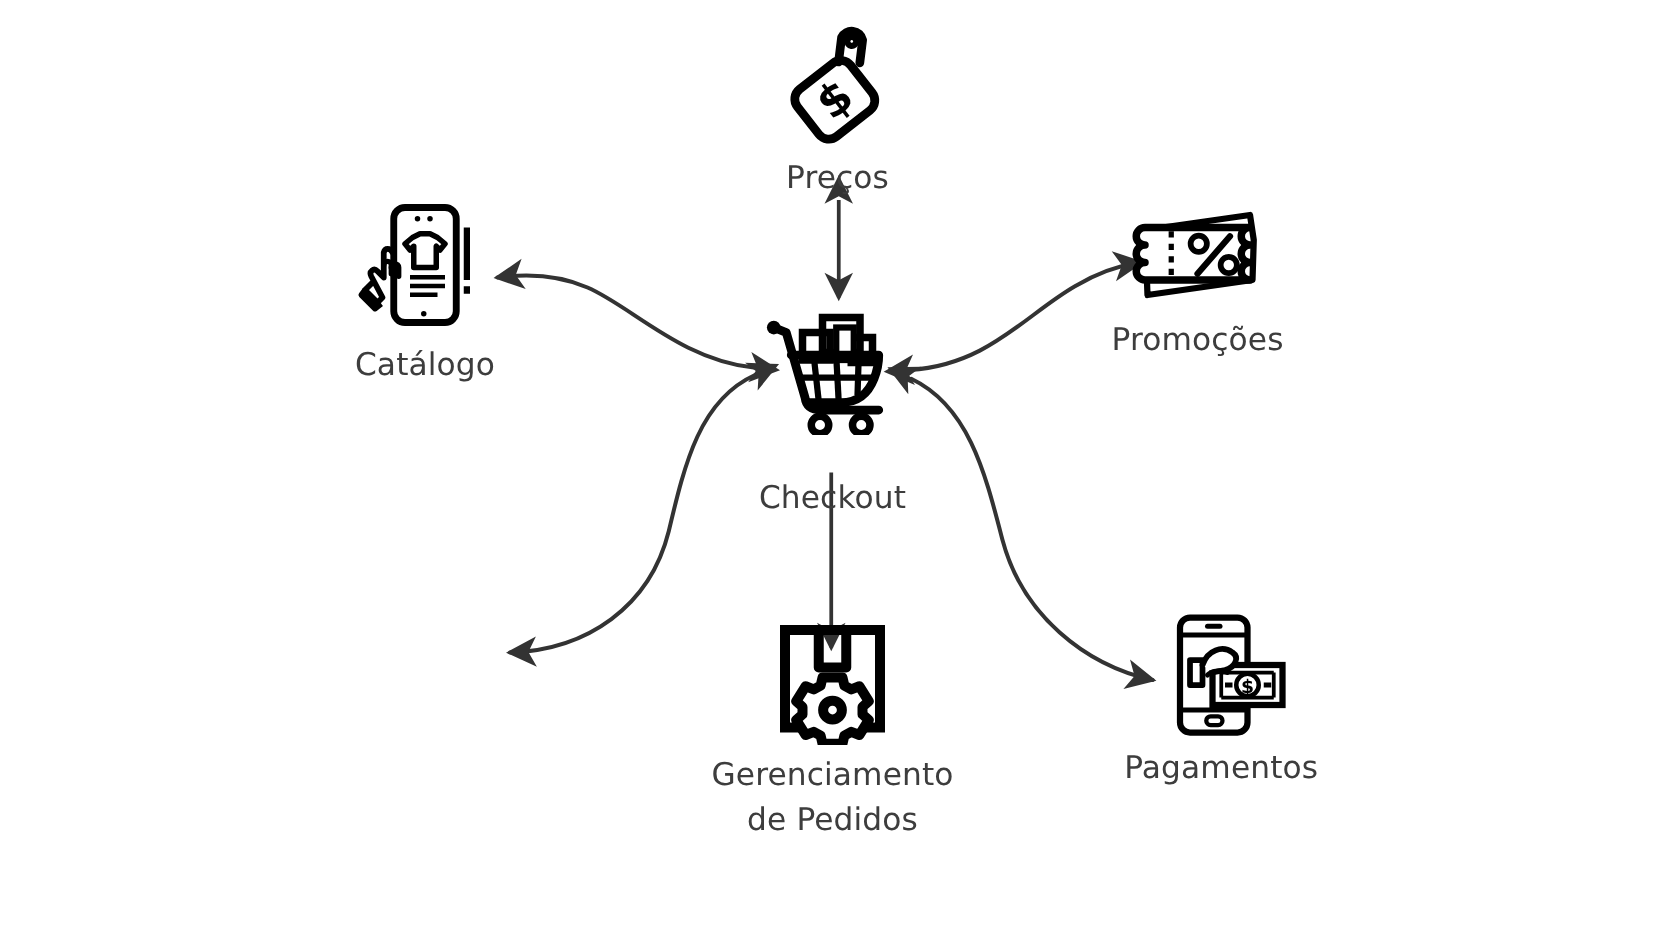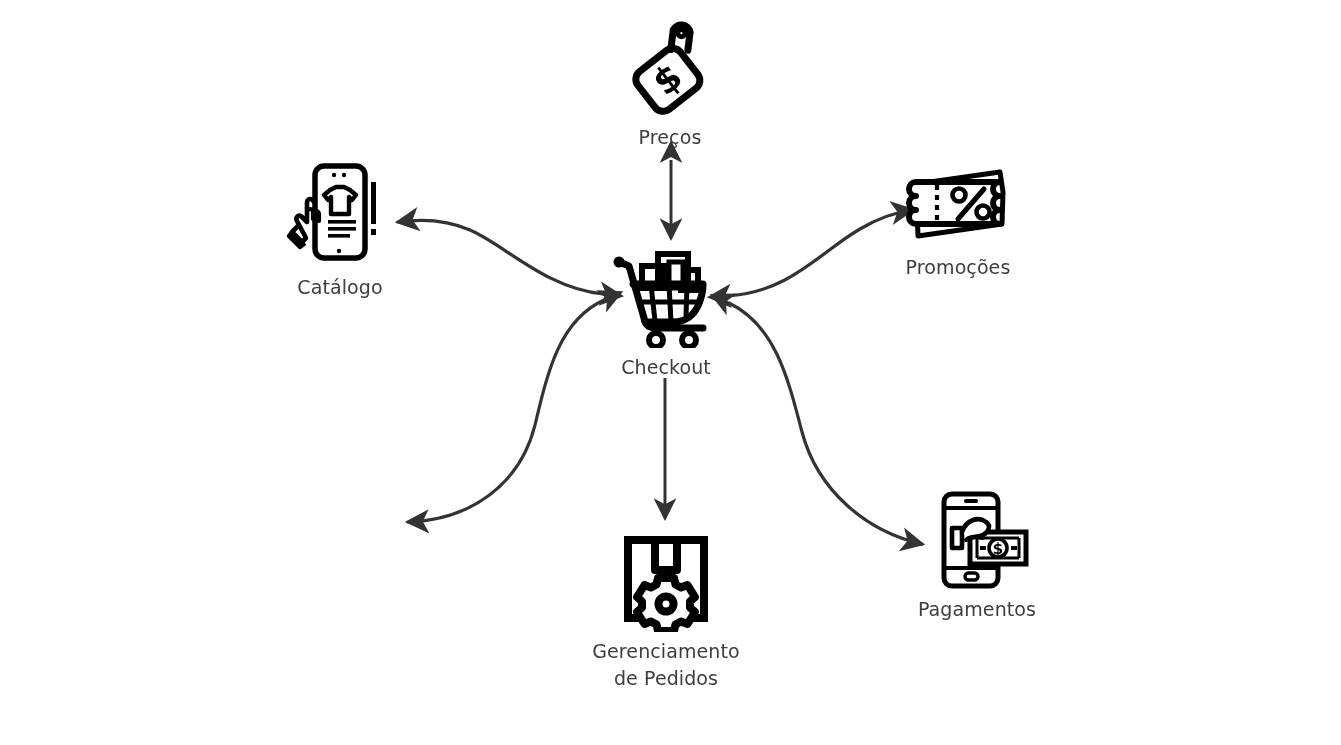--- a/index.html
+++ b/index.html
@@ -33,21 +33,21 @@
     align-items: center;
     justify-content: flex-start;
   }
   .node-icon {
     display: block;
     line-height: 0;
   }
   .node-label {
     margin-top: 6px;
     font-family: "DejaVu Sans", sans-serif;
-    font-size: 19px;
+    font-size: 25px;
     font-weight: 400;
     color: #3d3d3d;
     text-align: center;
     line-height: 1.42;
     white-space: pre-line;
     letter-spacing: 0.1px;
   }
 </style>
 </head>
 <body>
@@ -146,21 +146,21 @@
         <line x1="33" y1="23" x2="33" y2="59" stroke="#000000" stroke-width="4.2" stroke-dasharray="5 5"></line>
 
         <circle cx="55" cy="33" r="6.5" fill="none" stroke="#000000" stroke-width="4.6"></circle>
         <circle cx="79" cy="50" r="6.5" fill="none" stroke="#000000" stroke-width="4.6"></circle>
         <line x1="80" y1="27" x2="54" y2="57" stroke="#000000" stroke-width="5" stroke-linecap="round"></line>
       </svg>
     </span>
     <span class="node-label">Promoções</span>
   </div>
 
-  <div class="node" style="left:581px; top:248px; width:170px;">
+  <div class="node" style="left:581px; top:248px; width:170px;gap:26px;">
     <span class="node-icon">
       <svg width="110" height="100" viewBox="0 0 110 100">
 
         <rect x="47" y="6" width="30" height="28" fill="none" stroke="#000000" stroke-width="6"></rect>
         <rect x="31" y="18" width="22" height="22" fill="none" stroke="#000000" stroke-width="6"></rect>
         <rect x="70" y="22" width="17" height="20" fill="none" stroke="#000000" stroke-width="6"></rect>
         <rect x="58" y="14" width="14" height="26" fill="#ffffff" stroke="#000000" stroke-width="5"></rect>
 
         <path d="M22,36 L92,36 C92,36 92,74 62,74 L36,74" fill="none" stroke="#000000" stroke-width="7" stroke-linejoin="round" stroke-linecap="round"></path>
 
@@ -198,21 +198,21 @@
         <rect x="89" y="56" width="6" height="4" fill="#000000"></rect>
 
         <path d="M30,38 L30,58 L40,58 L40,38 Z" fill="#ffffff" stroke="#000000" stroke-width="4.6" stroke-linejoin="round"></path>
         <path d="M40,42 C44,30 56,26 64,32 C70,36 66,44 58,46 L48,48" fill="#ffffff" stroke="#000000" stroke-width="4.6" stroke-linecap="round" stroke-linejoin="round"></path>
         <path d="M44,50 C48,46 56,46 60,48" fill="none" stroke="#000000" stroke-width="4" stroke-linecap="round"></path>
       </svg>
     </span>
     <span class="node-label">Pagamentos</span>
   </div>
 
-  <div class="node" style="left:576px; top:532px; width:180px;">
+  <div class="node" style="left:576px; top:496px; width:180px;">
     <span class="node-icon">
       <svg width="100" height="100" viewBox="0 0 100 100">
 
         <path d="M12,8 L88,8 L88,86 L12,86 Z" fill="none" stroke="#000000" stroke-width="8"></path>
 
         <path d="M39,8 L39,38 L61,38 L61,8" fill="none" stroke="#000000" stroke-width="8" stroke-linejoin="round"></path>
 
         <g transform="translate(50,72)">
           <path d="M-8,-26 L8,-26 L9.5,-19.5 L15,-16.5 L21.5,-19 L29,-7
                    L24,-2.5 L24,3.5 L29,8 L21.5,20 L15,17.5 L9.5,20.5 L8,27

